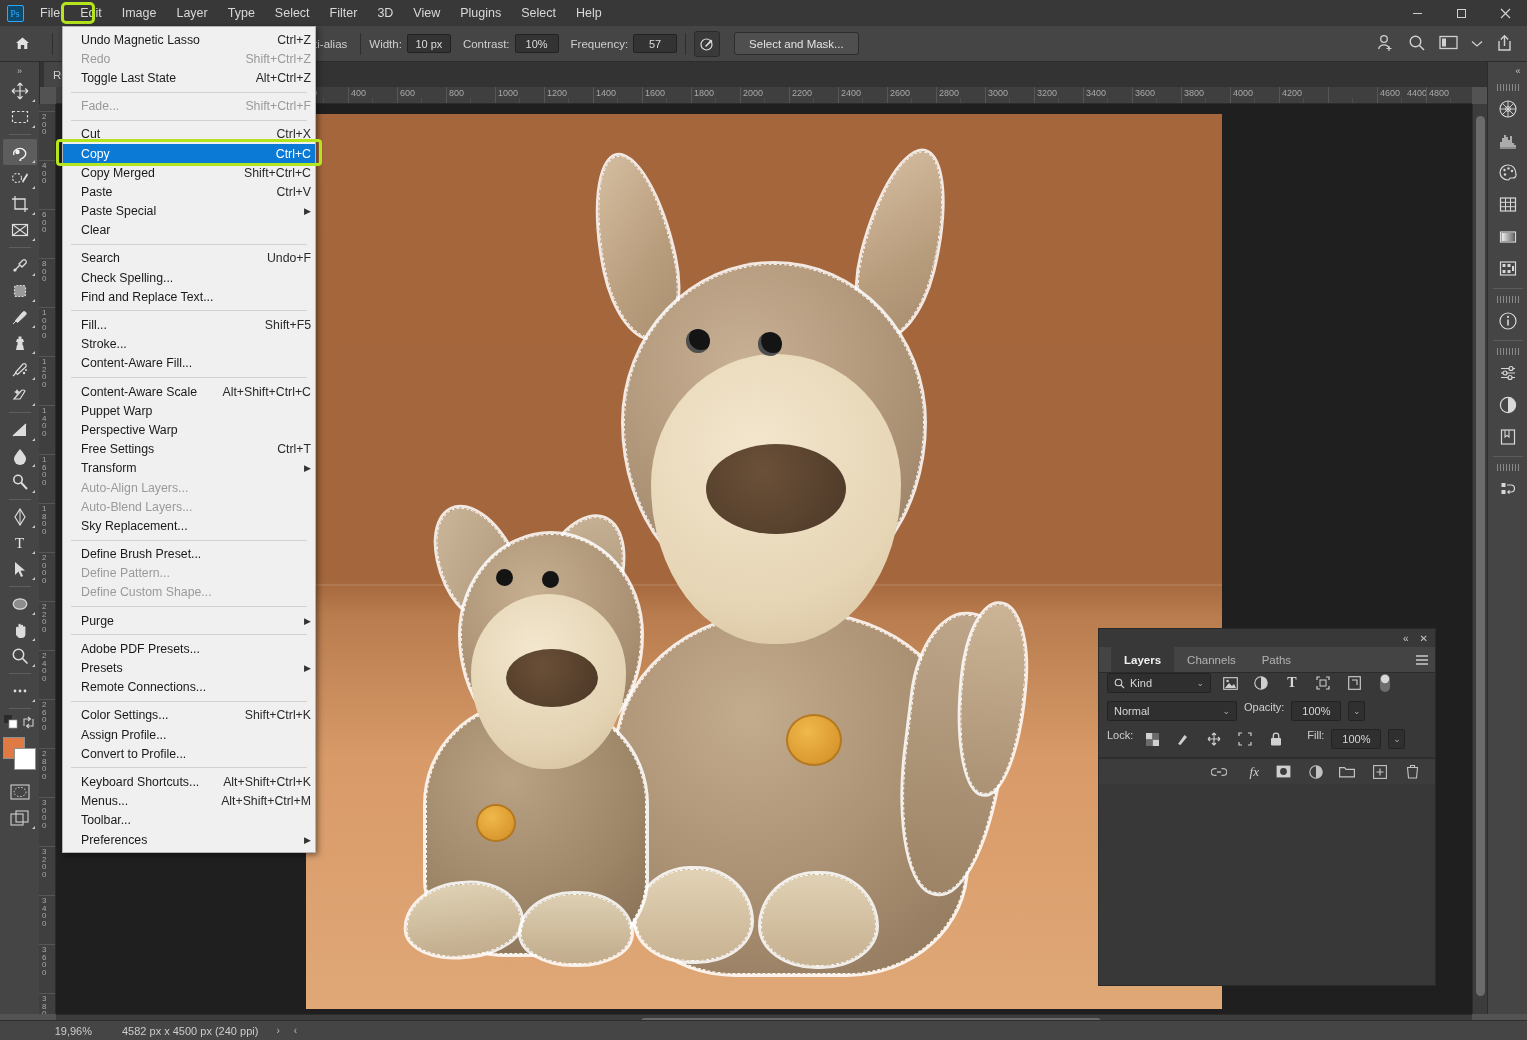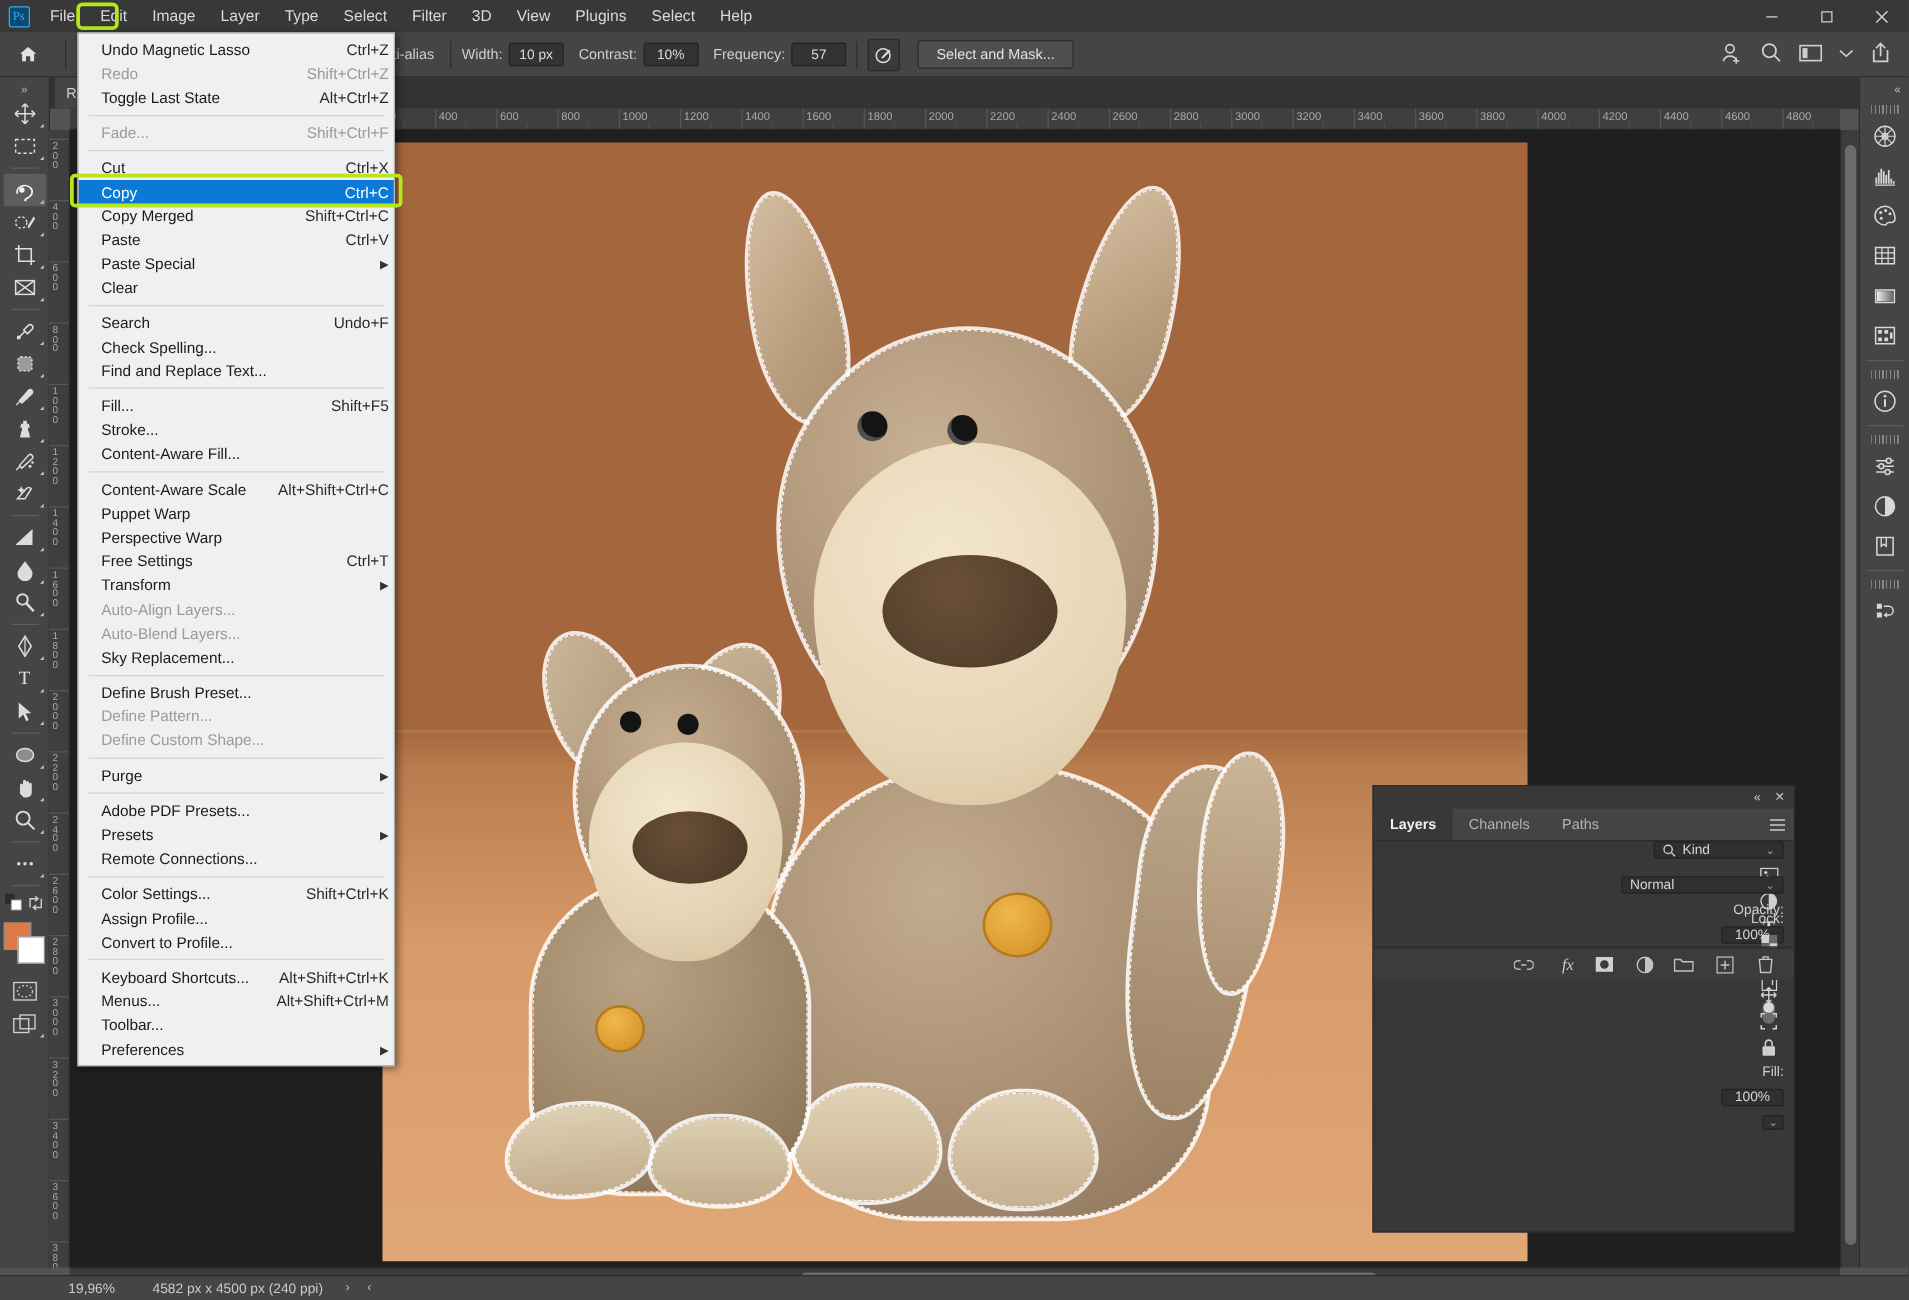--- a/index.html
+++ b/index.html
@@ -100,23 +100,23 @@
   #statusbar .docinfo { margin-left:22px; }
   #statusbar .arrow { margin-left:18px; color:#bbb; font-size:10px; }
 
   
   #layerspanel { left:1098px; top:628px; width:338px; height:358px; background:#383838;
                  border:1px solid #2a2a2a; display:flex; flex-direction:column; }
   #lp-titlerow { height:18px; display:flex; align-items:center; justify-content:flex-end; padding-right:7px; gap:11px;
                  background:#383838; font-size:10px; color:#c6c6c6; }
   #lp-tabs { height:26px; background:#444; display:flex; align-items:stretch; border-bottom:1px solid #2b2b2b; }
   .lp-tab { padding:0 13px; display:flex; align-items:center; font-size:11.5px; color:#b3b3b3; }
-  .lp-tab.on { background:#383838; color:#f0f0f0; font-weight:bold; }
+  .lp-tab.on { background:#383838; color:#f0f0f0; font-weight:bold;margin-left:12px; }
   #lp-menu { margin-left:auto; width:26px; display:flex; align-items:center; justify-content:center; font-size:12px; color:#c9c9c9; }
-  .lp-row { height:28px; display:flex; align-items:flex-end; padding:0 8px; gap:7px;flex-direction:column; }
+  .lp-row { height:28px; display:flex; align-items:flex-start; padding:0 8px; gap:7px; }
   .pill { background:#2f2f2f; border:1px solid #232323; border-radius:2px; height:20px; display:flex; align-items:center;
           padding:0 6px; font-size:11px; color:#d6d6d6; }
   .filt-icon { width:24px; height:20px; display:flex; align-items:center; justify-content:center; }
   .lp-sep { height:1px; background:#2d2d2d; }
   #layerlist { flex:1; background:#383838; padding-top:2px; }
   .layer-item { height:44px; display:flex; align-items:center; background:#4e4e4e; margin:0 6px 0 0; }
   .eye { width:30px; display:flex; align-items:center; justify-content:center; }
   .thumb-box { width:40px; height:40px; background:#8a5a36; border:1px solid #fff; position:relative; overflow:hidden; }
   .layer-name { margin-left:16px; font-size:11.5px; color:#e6e6e6; }
   #lp-footer { height:26px; background:#3c3c3c; border-top:1px solid #2d2d2d; display:flex; align-items:center;
@@ -495,21 +495,21 @@
     <div class="rt-minor" style="left: 1149px;"></div>
     <div class="rt-lab" style="left: 1125px;">3800</div>
     <div class="rt-tick" style="left: 1174px;"></div>
     <div class="rt-minor" style="left: 1198px;"></div>
     <div class="rt-lab" style="left: 1174px;">4000</div>
     <div class="rt-tick" style="left: 1223px;"></div>
     <div class="rt-minor" style="left: 1247px;"></div>
     <div class="rt-lab" style="left: 1223px;">4200</div>
     <div class="rt-tick" style="left: 1272px;"></div>
     <div class="rt-minor" style="left: 1296px;"></div>
-    <div class="rt-lab" style="left: 1272px;">4400</div>
+    <div class="rt-lab" style="left: 1348px;">4400</div>
     <div class="rt-tick" style="left: 1321px;"></div>
     <div class="rt-minor" style="left: 1345px;"></div>
     <div class="rt-lab" style="left: 1321px;">4600</div>
     <div class="rt-tick" style="left: 1370px;"></div>
     <div class="rt-minor" style="left: 1394px;"></div>
     <div class="rt-lab" style="left: 1370px;">4800</div>
   </div>
 <div class="abs" id="ruler-left">
     <div class="rl-tick" style="top: 7px;"></div>
     <div class="rl-lab" style="top: 9px;">200</div>

